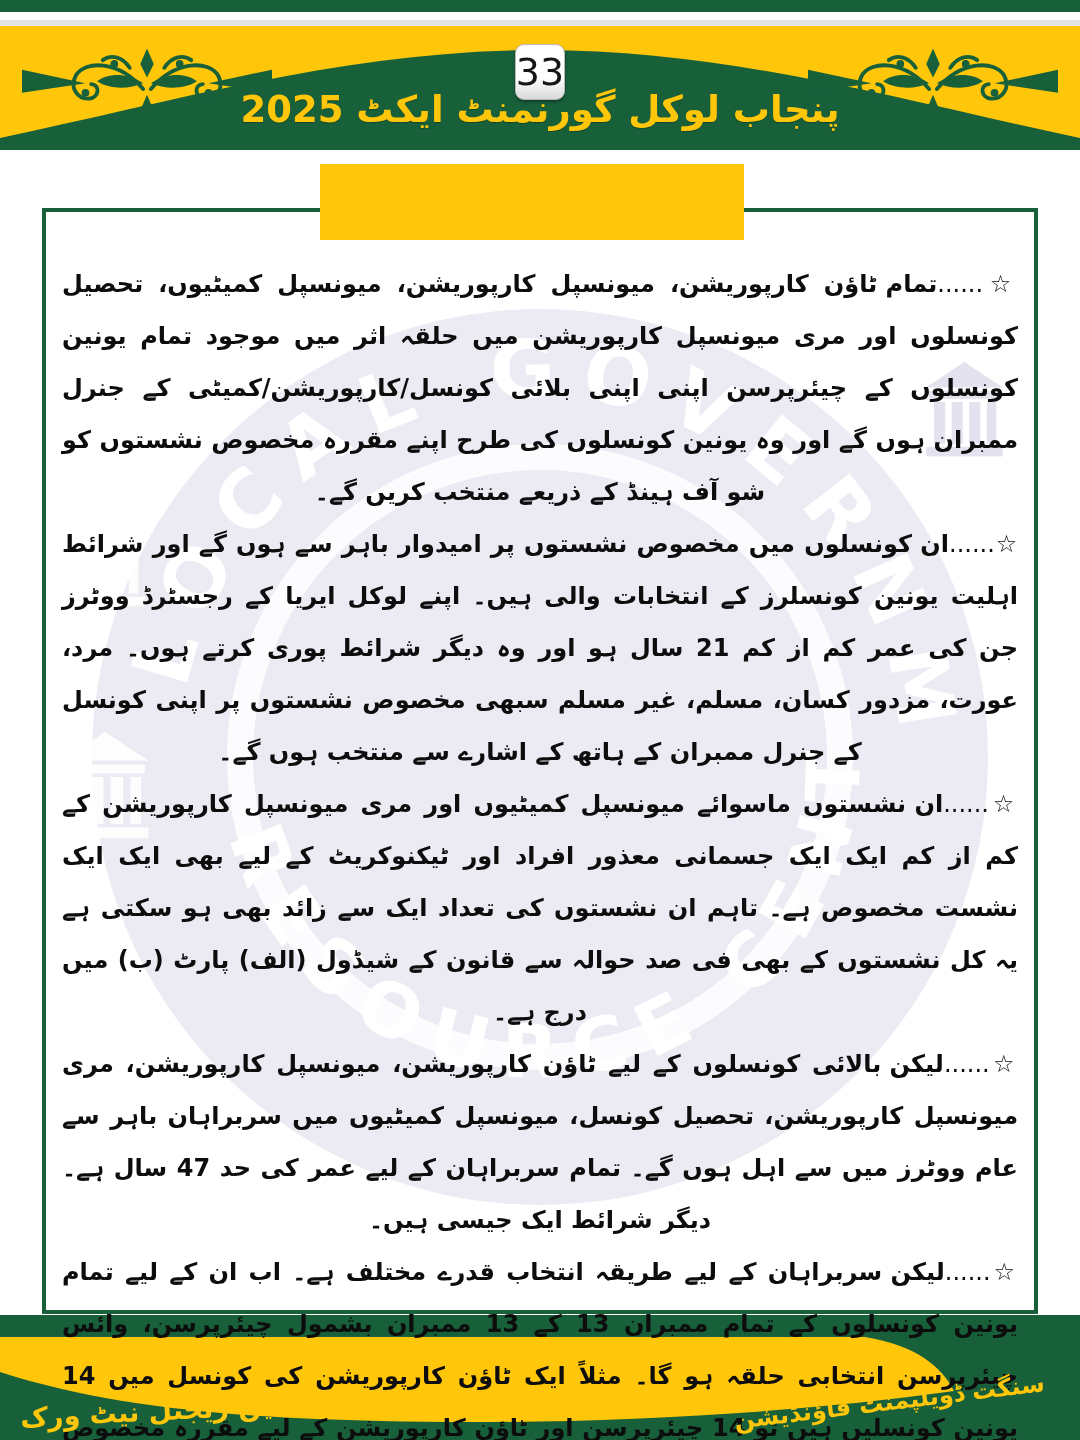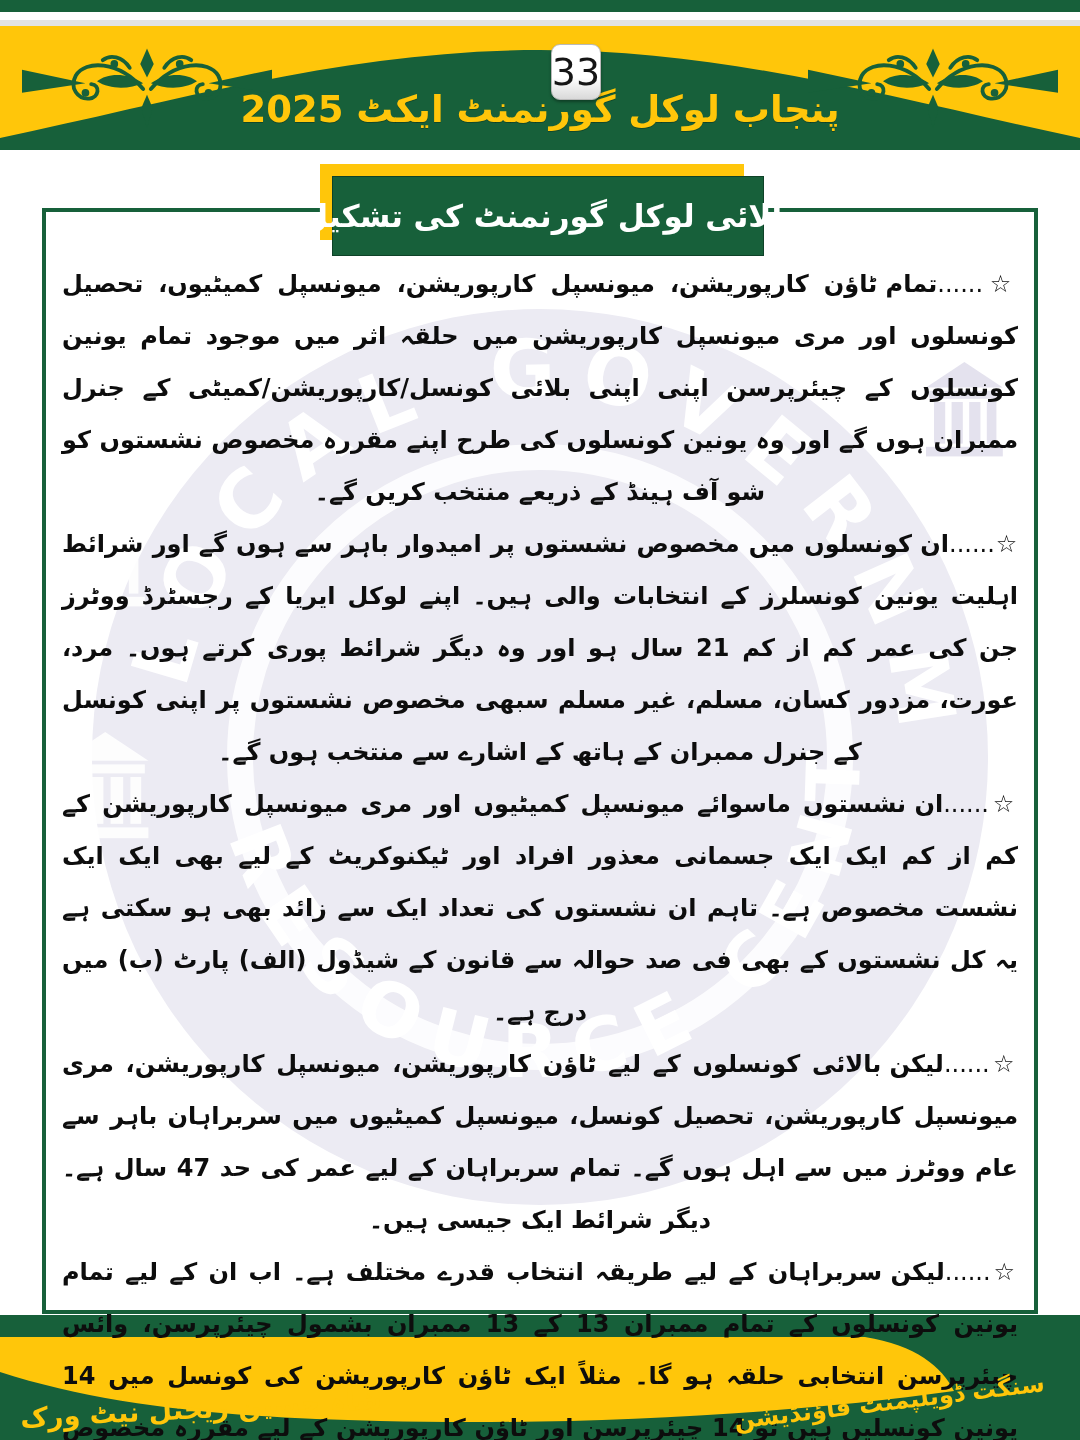--- a/index.html
+++ b/index.html
@@ -19,21 +19,21 @@
                 text-shadow:0 1px 0 rgba(0,0,0,.25);}
   .ornament{position:absolute;top:18px;width:250px;height:88px;}
   .ornament.left{left:22px;}
   .ornament.right{right:22px;transform:scaleX(-1);}
 
   .badge{position:absolute;top:44px;left:50%;transform:translateX(-50%);
          width:48px;height:54px;border-radius:9px;border:1px solid #b9b9b9;
          background:linear-gradient(#ffffff 0 60%,#d9d9d9 100%);
          box-shadow:0 2px 3px rgba(0,0,0,.35);
          display:flex;align-items:center;justify-content:center;
-         font-size:38px;color:#151515;font-weight:500;z-index:5;margin-left:36px;}
+         font-size:38px;color:#151515;font-weight:500;z-index:5;}
 
   
   .ribbon{position:absolute;top:164px;left:320px;width:446px;height:92px;z-index:6;}
   .ribbon .shadow{position:absolute;left:0;top:0;width:424px;height:76px;background:#ffc60a;}
   .ribbon .plate{position:absolute;left:12px;top:12px;width:430px;height:78px;background:#17603a;
                  border:1px solid #0e4228;display:flex;align-items:center;justify-content:center;}
   .ribbon .plate span{color:#ffffff;font-size:31px;font-weight:bold;direction:rtl;white-space:nowrap;}
 
   
   .frame{position:absolute;left:42px;top:208px;width:988px;height:1098px;
@@ -109,23 +109,20 @@
       </g>
     </svg>
 
     <div class="header-title">پنجاب لوکل گورنمنٹ ایکٹ 2025</div>
   </div>
 
   <div class="badge">33</div>
 
   <div class="ribbon">
     <div class="shadow"></div>
-    <div class="plate">
-      <span>بالائی لوکل گورنمنٹ کی تشکیل</span>
-    </div>
   </div>
 
   <div class="frame">
 
     <svg class="wm" viewBox="0 0 988 1098">
       <circle cx="494" cy="545" r="448" fill="#ecebf3"></circle>
       <circle cx="494" cy="545" r="300" fill="none" stroke="#ffffff" stroke-width="26" opacity="0.85"></circle>
       <defs>
         <path id="arcTop" d="M 134,545 A 360,360 0 0 1 854,545" fill="none"></path>
         <path id="arcBot" d="M 174,545 A 320,320 0 0 0 814,545" fill="none"></path>

